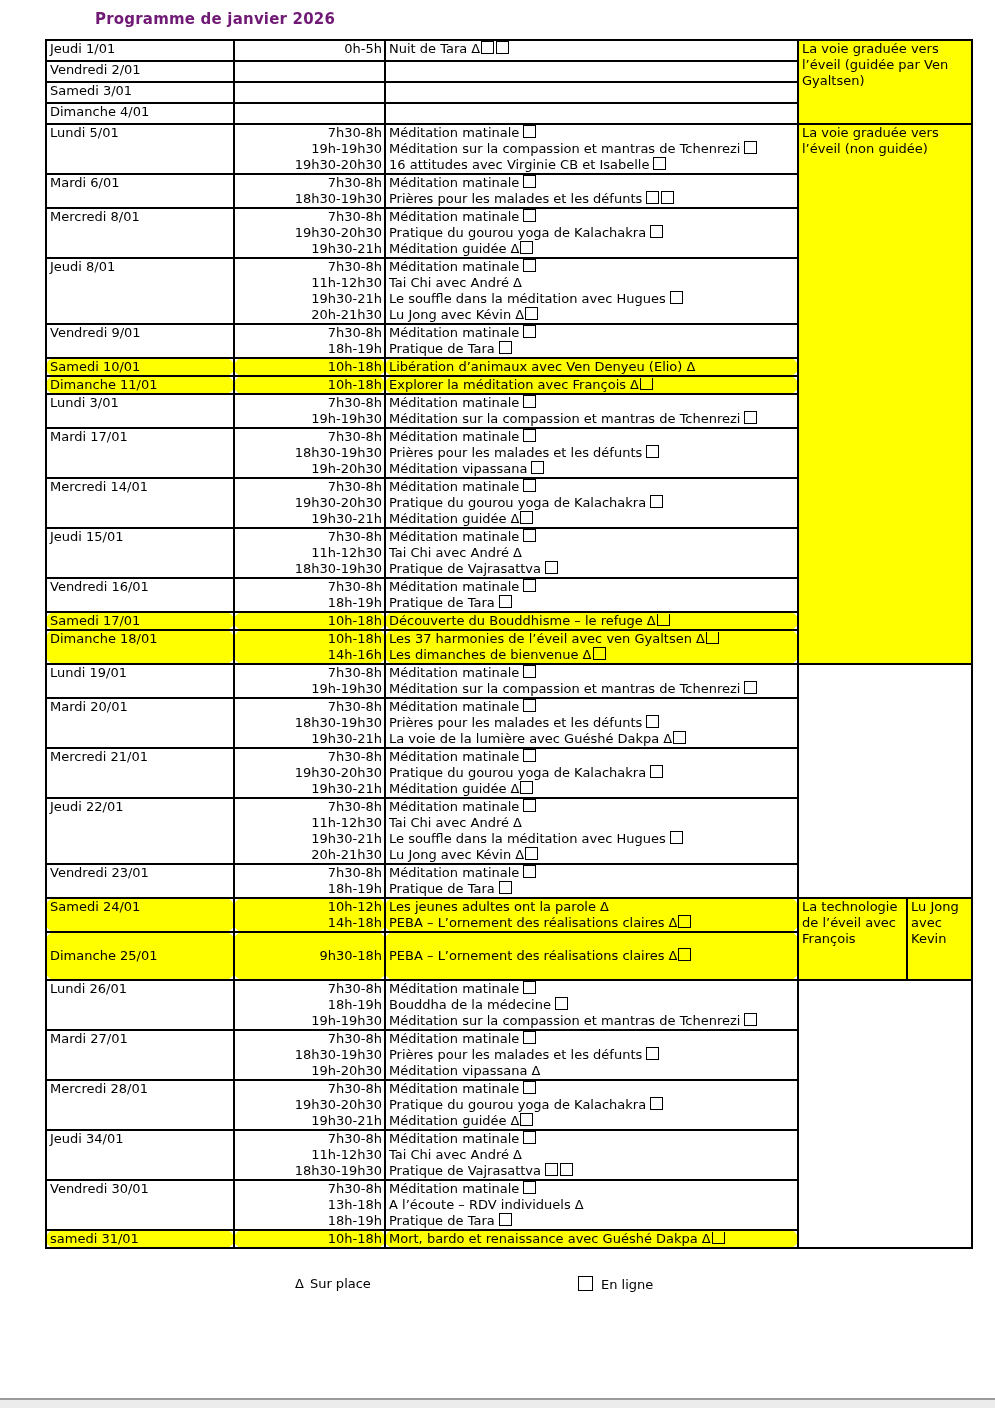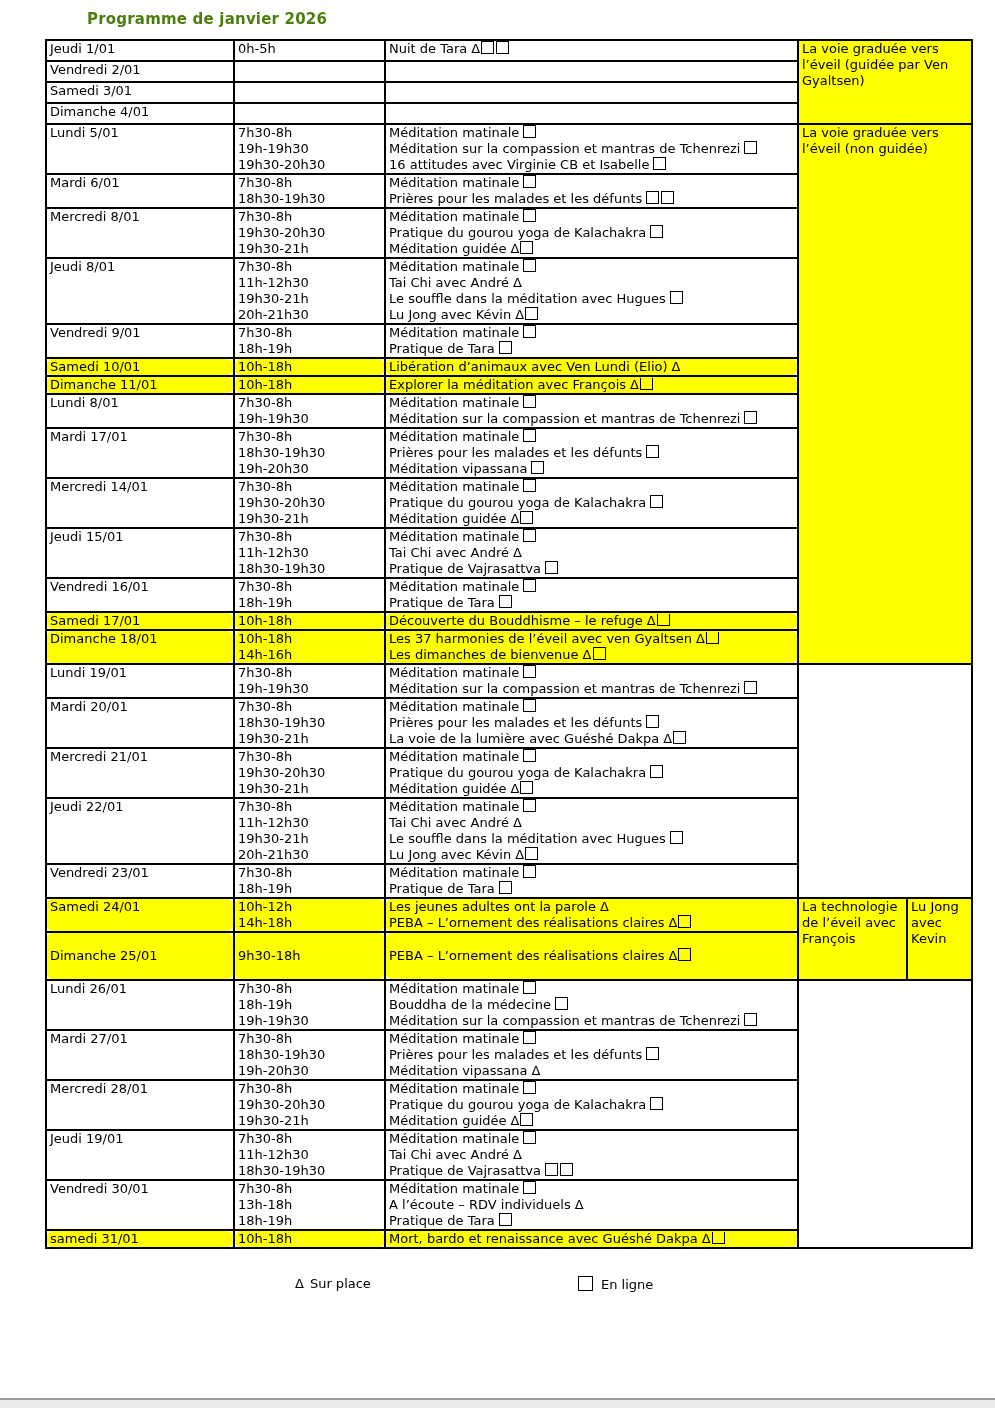--- a/index.html
+++ b/index.html
@@ -2,36 +2,36 @@
 <html><head>
 <meta charset="utf-8">
 <style>
   html,body{margin:0;padding:0;}
   body{
     width:995px;height:1408px;position:relative;background:#ffffff;
     font-family:"DejaVu Sans","Liberation Sans",sans-serif;
     font-size:13px;color:#000;overflow:hidden;
   }
   .title{
-    position:absolute;left:87px;top:10px;
-    font-size:15px;font-weight:bold;color:#4d7c0f;letter-spacing:0.2px;
+    position:absolute;left:95px;top:10px;
+    font-size:15px;font-weight:bold;color:#701a75;letter-spacing:0.2px;
   }
   table.sched{
     position:absolute;left:45px;top:39px;
     border-collapse:collapse;table-layout:fixed;
   }
   table.sched td{
     border:2px solid #000;
     vertical-align:top;
     padding:0 2px 0 3px;
     font-size:13px;line-height:16px;
     overflow:hidden;
   }
   td.c-date{vertical-align:middle;white-space:nowrap;}
-  td.c-time{white-space:nowrap;}
+  td.c-time{white-space:nowrap;text-align:right;}
   td.c-act{white-space:nowrap;}
   .line{height:16px;white-space:nowrap;}
   tr.hr4 td{height:19px;}
   tr.tall td{height:46px;vertical-align:middle;}
   tr.hl td.c-date, tr.hl td.c-time, tr.hl td.c-act{background:#ffff00;border-radius:9px;}
   td.c-side{padding-right:8px;line-height:16px;}
   td.c-side.hl-side{background:#ffff00;}
   td.v-mid{vertical-align:middle;}
   td.side-r{padding-right:16px;}
   .chk{
@@ -155,34 +155,34 @@
           <div class="line"><span>Méditation matinale</span><span class="chk"></span></div>
           <div class="line"><span>Pratique de Tara</span><span class="chk"></span></div>
         </td>
       </tr>
       <tr class="hl">
         <td class="c-date">Samedi 10/01</td>
         <td class="c-time">
           <div class="line">10h-18h</div>
         </td>
         <td class="c-act">
-          <div class="line"><span>Libération d’animaux avec Ven Lundi (Elio)</span><span class="tri">Δ</span></div>
+          <div class="line"><span>Libération d’animaux avec Ven Denyeu (Elio)</span><span class="tri">Δ</span></div>
         </td>
       </tr>
       <tr class="hl">
         <td class="c-date">Dimanche 11/01</td>
         <td class="c-time">
           <div class="line">10h-18h</div>
         </td>
         <td class="c-act">
           <div class="line"><span>Explorer la méditation avec François</span><span class="tri">Δ</span><span class="chk"></span></div>
         </td>
       </tr>
       <tr>
-        <td class="c-date">Lundi 8/01</td>
+        <td class="c-date">Lundi 3/01</td>
         <td class="c-time">
           <div class="line">7h30-8h</div>
           <div class="line">19h-19h30</div>
         </td>
         <td class="c-act">
           <div class="line"><span>Méditation matinale</span><span class="chk"></span></div>
           <div class="line"><span>Méditation sur la compassion et mantras de Tchenrezi</span><span class="chk"></span></div>
         </td>
       </tr>
       <tr>
@@ -375,21 +375,21 @@
           <div class="line">19h30-20h30</div>
           <div class="line">19h30-21h</div>
         </td>
         <td class="c-act">
           <div class="line"><span>Méditation matinale</span><span class="chk"></span></div>
           <div class="line"><span>Pratique du gourou yoga de Kalachakra</span><span class="chk"></span></div>
           <div class="line"><span>Méditation guidée</span><span class="tri">Δ</span><span class="chk"></span></div>
         </td>
       </tr>
       <tr>
-        <td class="c-date">Jeudi 19/01</td>
+        <td class="c-date">Jeudi 34/01</td>
         <td class="c-time">
           <div class="line">7h30-8h</div>
           <div class="line">11h-12h30</div>
           <div class="line">18h30-19h30</div>
         </td>
         <td class="c-act">
           <div class="line"><span>Méditation matinale</span><span class="chk"></span></div>
           <div class="line"><span>Tai Chi avec André</span><span class="tri">Δ</span></div>
           <div class="line"><span>Pratique de Vajrasattva</span><span class="chk"></span><span class="chk"></span></div>
         </td>

